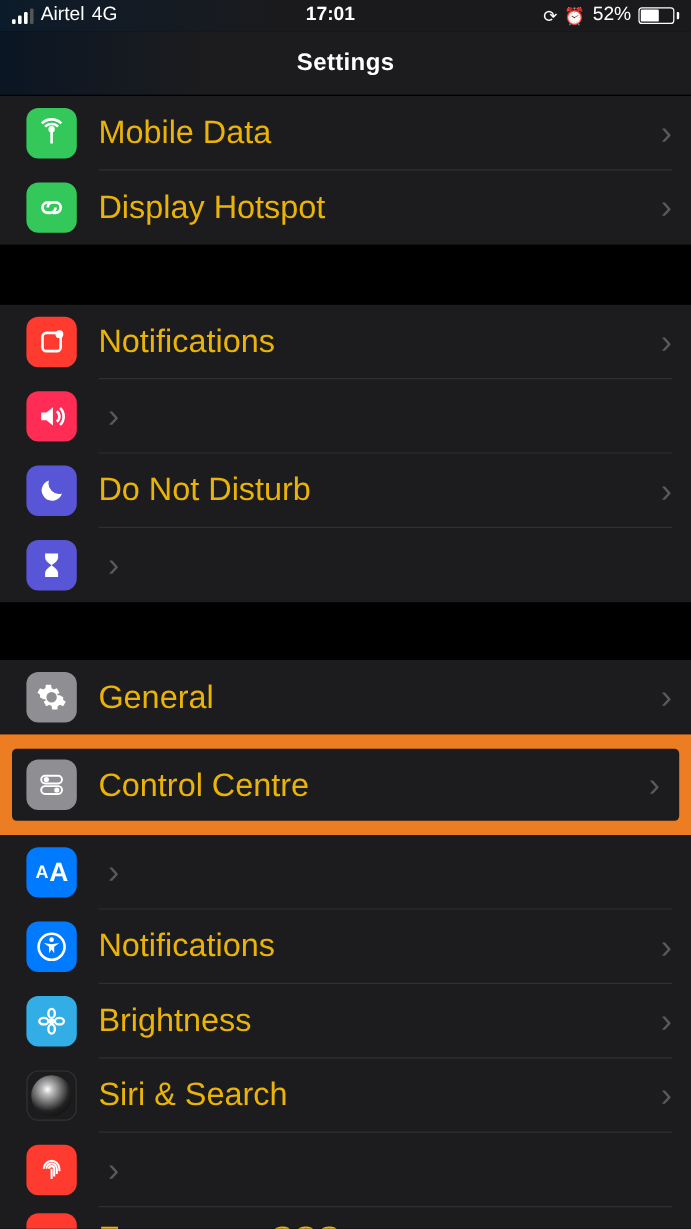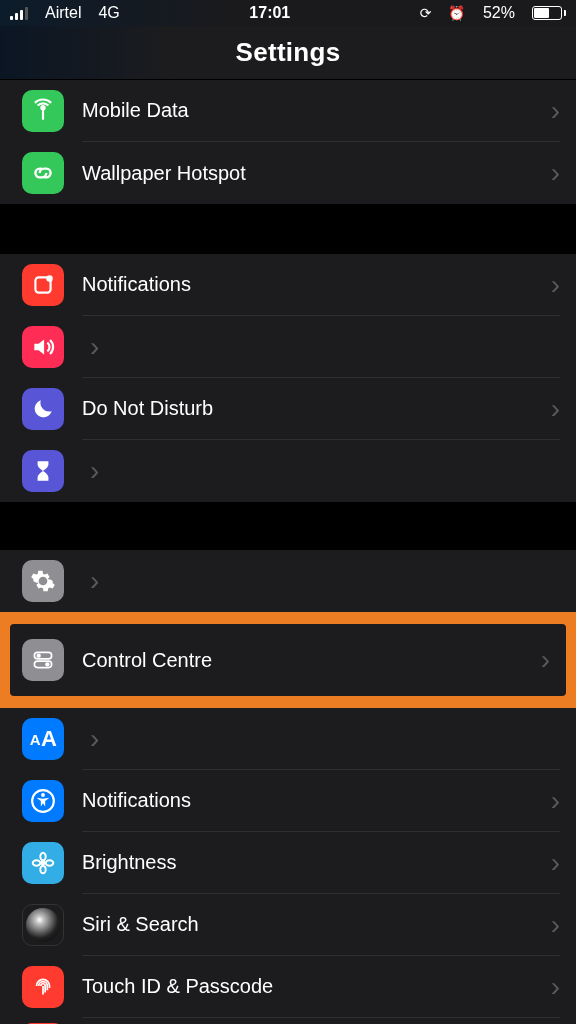--- a/index.html
+++ b/index.html
@@ -17,21 +17,21 @@
   .status-bar {
     height: 26px;
     display: flex;
     align-items: center;
     justify-content: space-between;
     padding: 0 10px;
     font-size: 16px;
     background: linear-gradient(90deg,#0c1b2a 0%, #1a1a1d 40%, #1a1a1d 100%);
     color: #fff;
   }
-  .status-left, .status-right { display:flex; align-items:center; gap:17px; }
+  .status-left, .status-right { display:flex; align-items:center; gap:6px; }
   .signal-bars { display:flex; align-items:flex-end; gap:2px; height:14px; }
   .signal-bars span { width:3px; background:#fff; display:block; border-radius:1px;}
   .signal-bars span:nth-child(1){height:4px;}
   .signal-bars span:nth-child(2){height:7px;}
   .signal-bars span:nth-child(3){height:10px;}
   .signal-bars span:nth-child(4){height:13px;background:#555;}
   .battery { display:flex; align-items:center; gap:2px;}
   .battery-body{ width:30px; height:14px; border:1.5px solid #fff; border-radius:3px; position:relative;}
   .battery-fill{ position:absolute; left:1px; top:1px; bottom:1px; width:52%; background:#fff; border-radius:1px;}
   .battery-cap{ width:2px; height:6px; background:#fff; border-radius:0 1px 1px 0;}
@@ -39,21 +39,21 @@
 
   
   .title-area {
     height: 54px;
     display:flex;
     align-items:center;
     justify-content:center;
     background: linear-gradient(90deg,#0b1624 0%, #1c1c1e 30%, #1c1c1e 100%);
     border-bottom:1px solid #000;
   }
-  .title-area h1{ font-size:26px; font-weight:700; letter-spacing:0.3px;text-align:right;}
+  .title-area h1{ font-size:20px; font-weight:700; letter-spacing:0.3px;text-align:right;}
 
   
   .section { background:#1c1c1e; }
   .gap { height: 50px; background:#000; }
   .gap-small { height: 48px; background:#000; }
 
   .row {
     display:flex;
     align-items:center;
     height:62px;
@@ -68,26 +68,26 @@
     height:100%;
     border-bottom:1px solid rgba(120,120,128,0.22);
   }
   .row:last-child .row-inner { border-bottom:none; }
   .row .icon-box{
     width:42px; height:42px; border-radius:10px;
     display:flex; align-items:center; justify-content:center;
     margin-right:18px;
     flex-shrink:0;
   }
-  .row .label{ font-size:20px; color:#ffffff; flex:1;}
+  .row .label{ font-size:27px; color:#eab308; flex:1;}
   .row .chev{ color:#5a5a5e; font-size:28px; font-weight:300; padding-left:8px;}
 
   
   .highlight-wrap { background:#ec7d23; padding:12px 10px; }
-  .highlight-wrap .row{ background:#1c1c1e; border-radius:4px; height:72px; padding-left:12px;}
+  .highlight-wrap .row{ background:#1c1c1e; border-radius:4px; height:60px; padding-left:12px;}
   .highlight-wrap .row .row-inner{ border-bottom:none;}
 
   
   .ic-green  { background:#34c759; }
   .ic-red    { background:#ff3b30; }
   .ic-pink   { background:#ff2d55; }
   .ic-purple { background:#5856d6; }
   .ic-grey   { background:#8e8e93; }
   .ic-blue   { background:#007aff; }
   .ic-teal   { background:#32ade6; }
@@ -152,21 +152,21 @@
     </div>
 
     <div class="row">
       <div class="icon-box ic-green">
         <svg viewBox="0 0 24 24" fill="none" stroke="#fff" stroke-width="2.2">
             <path d="M9 12a4 4 0 0 1 4-4h2a4 4 0 1 1 0 8h-2"></path>
             <path d="M15 12a4 4 0 0 1-4 4H9a4 4 0 1 1 0-8h2"></path>
           </svg>
       </div>
       <div class="row-inner">
-        <span class="label">Wallpaper Hotspot</span>
+        <span class="label">Display Hotspot</span>
         <span class="chev">›</span>
       </div>
     </div>
 
   </div>
 
   <div class="gap"></div>
 
   <div class="section">
 
@@ -225,20 +225,21 @@
 
   <div class="section" style="padding-bottom:0;">
 
     <div class="row">
       <div class="icon-box ic-grey">
         <svg viewBox="0 0 24 24" fill="#fff">
             <path d="M12 8a4 4 0 1 0 0 8 4 4 0 0 0 0-8zm9 4a9 9 0 0 1-.2 1.9l2.1 1.6-2 3.4-2.5-1a8 8 0 0 1-1.6.9l-.4 2.7h-4l-.4-2.7a8 8 0 0 1-1.6-.9l-2.5 1-2-3.4 2.1-1.6A9 9 0 0 1 3 12a9 9 0 0 1 .2-1.9L1.1 8.5l2-3.4 2.5 1a8 8 0 0 1 1.6-.9L7.6 2.5h4l.4 2.7a8 8 0 0 1 1.6.9l2.5-1 2 3.4-2.1 1.6A9 9 0 0 1 21 12z"></path>
           </svg>
       </div>
       <div class="row-inner">
+        <span class="label">General</span>
         <span class="chev">›</span>
       </div>
     </div>
   </div>
 
   <div class="highlight-wrap">
     <div class="row">
       <div class="icon-box ic-grey">
         <svg viewBox="0 0 24 24" fill="#fff">
             <rect x="4" y="5" width="16" height="6" rx="3" fill="none" stroke="#fff" stroke-width="1.5"></rect>
@@ -311,21 +312,20 @@
     <div class="row">
       <div class="icon-box ic-red">
         <svg viewBox="0 0 24 24" fill="none" stroke="#fff" stroke-width="1.6">
             <path d="M6 11a6 6 0 0 1 12 0v2"></path>
             <path d="M8 11a4 4 0 0 1 8 0v4"></path>
             <path d="M10 11a2 2 0 0 1 4 0v6"></path>
             <path d="M12 11v8"></path>
           </svg>
       </div>
       <div class="row-inner">
-        <span class="label">Touch ID &amp; Passcode</span>
         <span class="chev">›</span>
       </div>
     </div>
 
     <div class="row" style="height:52px;">
       <div class="icon-box ic-sosred">
         <span class="txt-big">SOS</span>
       </div>
       <div class="row-inner">
         <span class="label">Emergency SOS</span>

